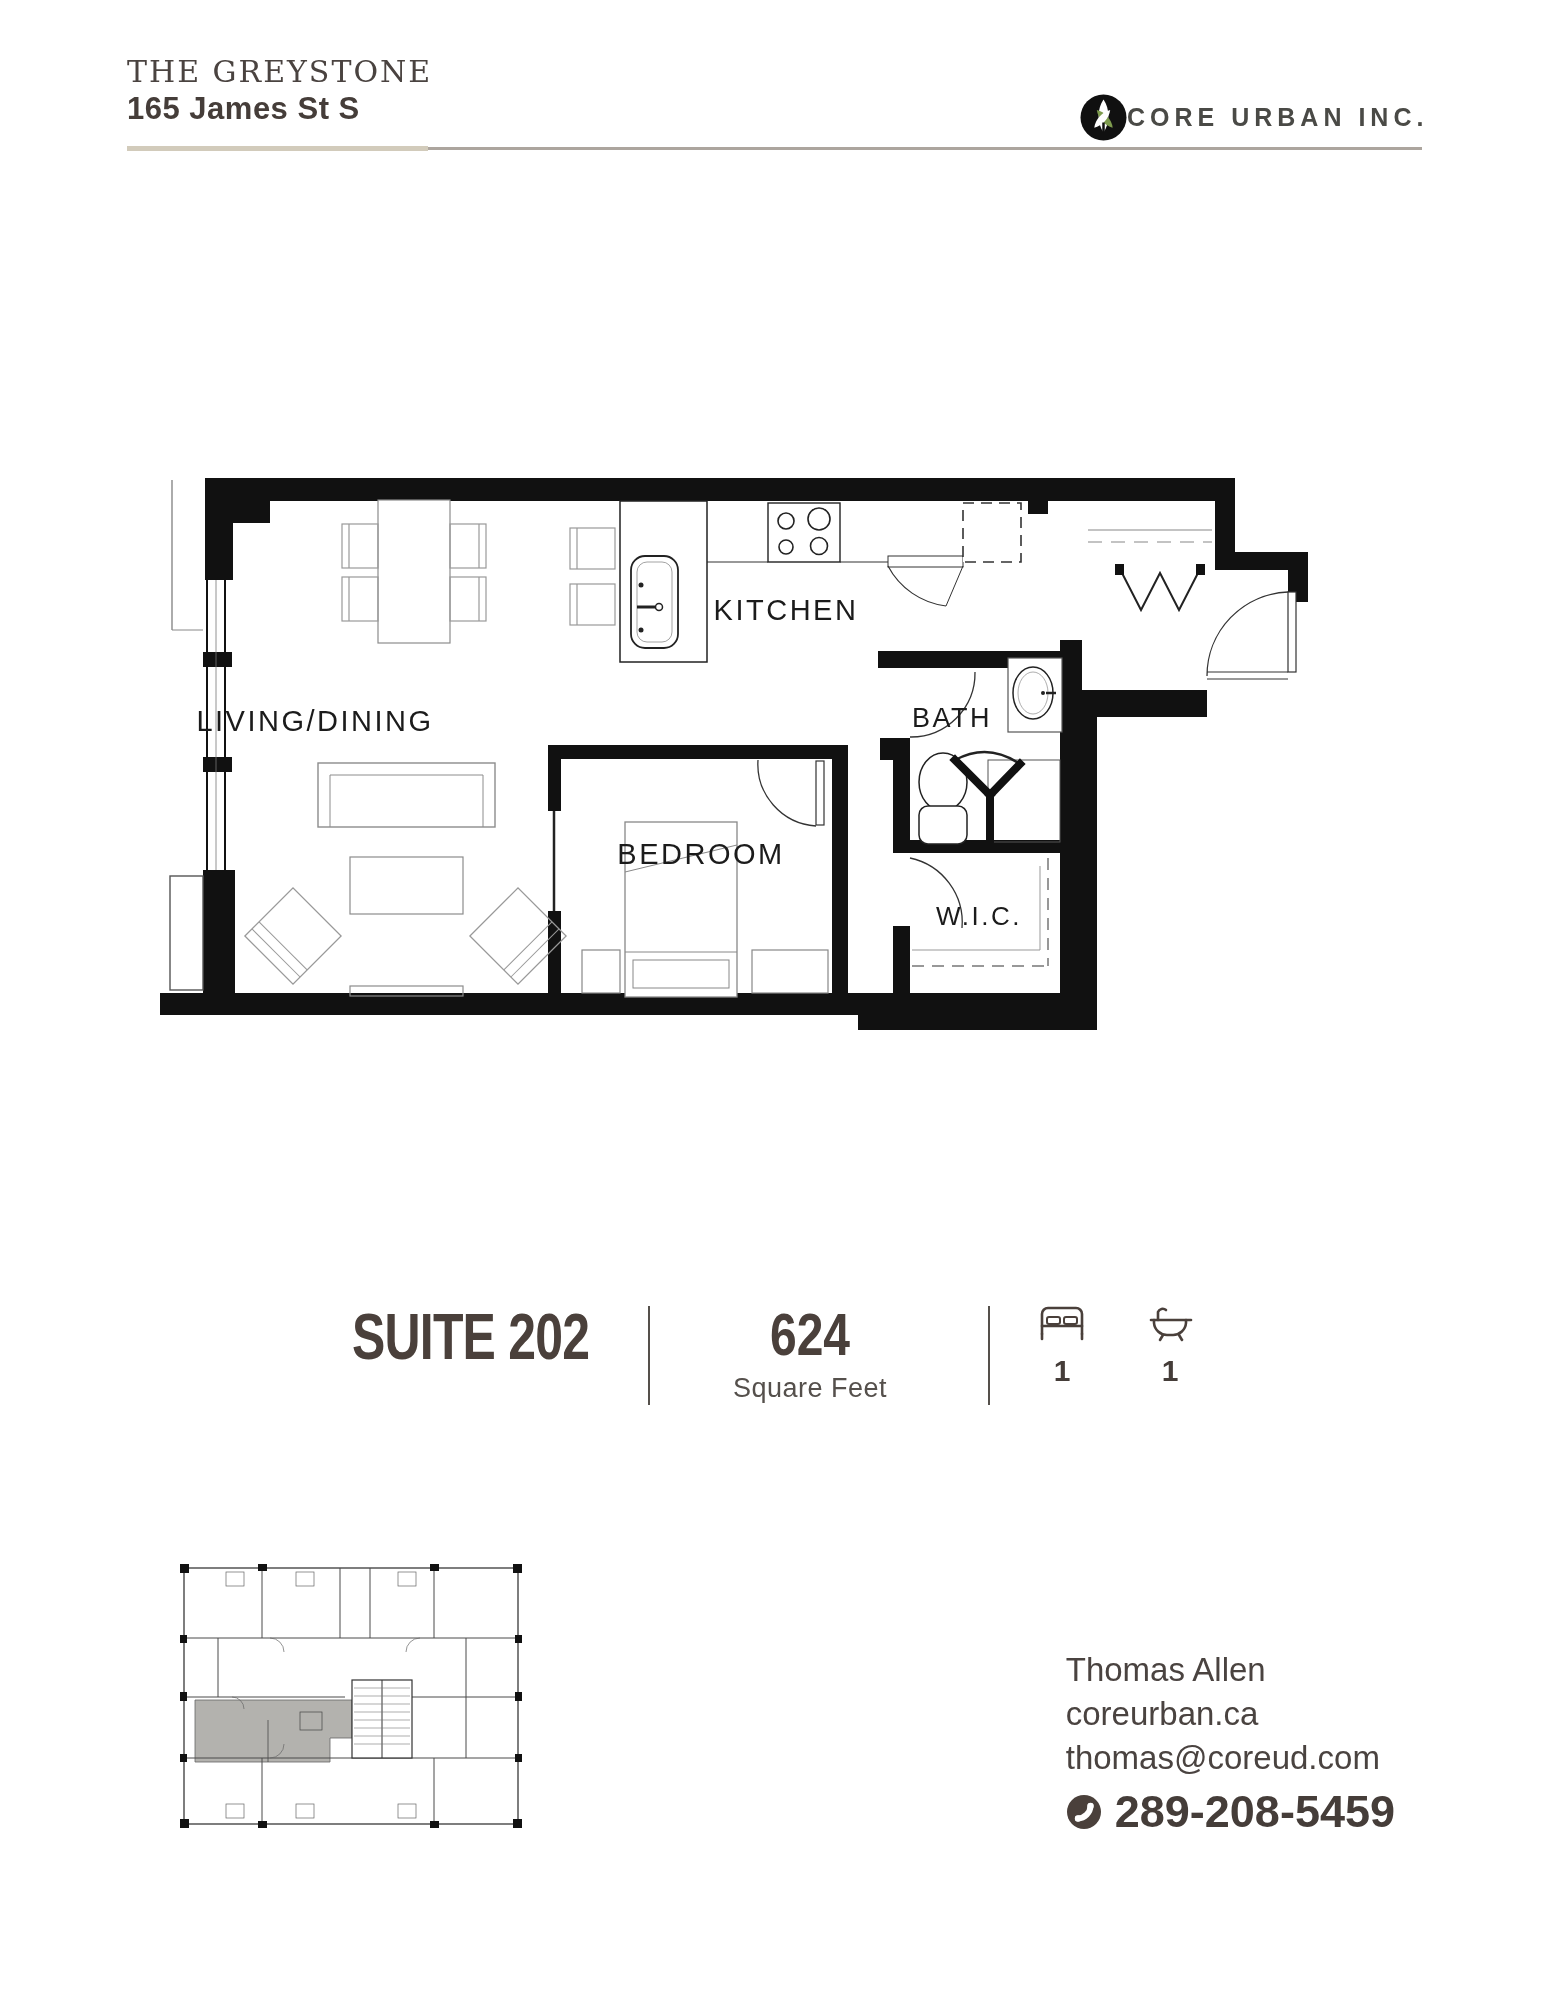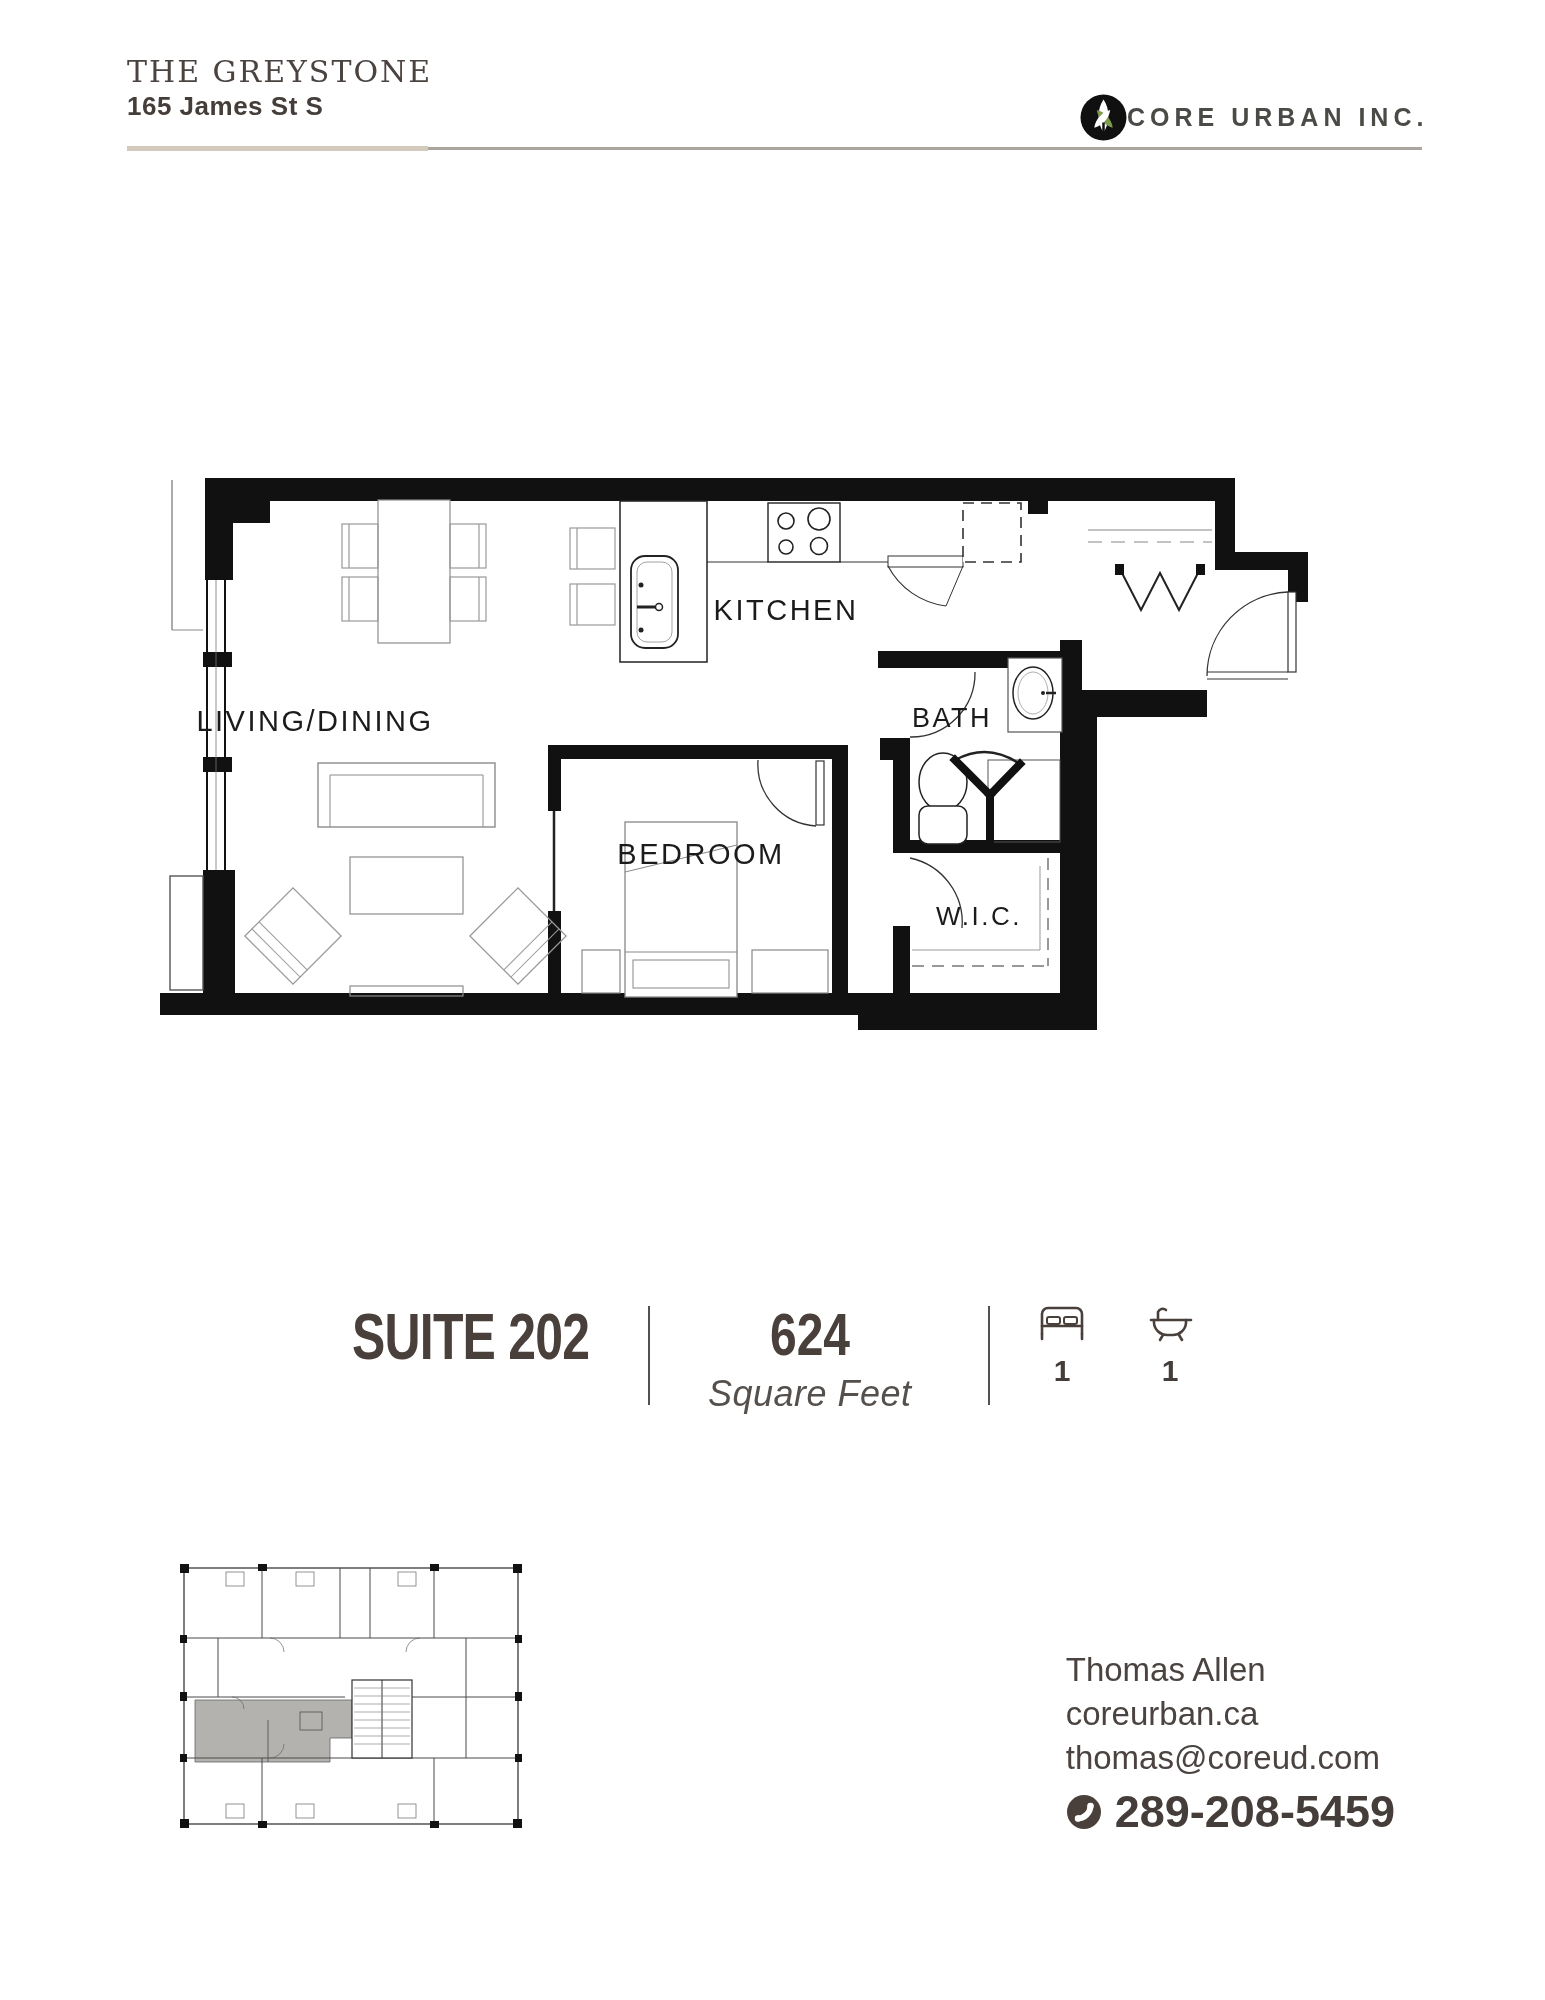--- a/index.html
+++ b/index.html
@@ -3,40 +3,40 @@
 <meta charset="utf-8">
 <style>
   * { margin:0; padding:0; box-sizing:border-box; }
   html,body { background:#ffffff; }
   .page { position:relative; width:1545px; height:2000px; background:#fff; overflow:hidden;
           font-family:"Liberation Sans", sans-serif; }
 
   
   .bldg-name { position:absolute; left:127px; top:54px; font-family:"DejaVu Serif", serif;
                font-size:30px; font-weight:500; letter-spacing:2px; color:#4a4340; }
-  .bldg-addr { position:absolute; left:127px; top:91px; font-size:26px; font-weight:bold;
+  .bldg-addr { position:absolute; left:127px; top:91px; font-size:31px; font-weight:bold;
                letter-spacing:0.5px; color:#453d39; }
   .rule-tan  { position:absolute; left:127px; top:146px; width:301px; height:5px; background:#d2cbbb; }
   .rule-gray { position:absolute; left:428px; top:147px; width:994px; height:3px; background:#aca59e; }
   .logo-wrap { position:absolute; left:1080px; top:94px; display:flex; align-items:center; }
   .logo-text { font-size:25px; font-weight:600; letter-spacing:5px; color:#4a4a46; white-space:nowrap; }
 
   
   .plan-svg { position:absolute; left:150px; top:460px; width:1170px; height:580px; }
   .plan-label { font-family:"Liberation Sans", sans-serif; fill:#1b1b1b; letter-spacing:2.5px; }
 
   
   .suite-title { position:absolute; left:352px; top:1300px; font-size:64px; font-weight:bold;
                  letter-spacing:-1px; color:#4a403b; transform:scaleX(0.78); transform-origin:left top; }
   .vdiv { position:absolute; top:1306px; width:2px; height:99px; background:#55504b; }
   .vdiv1 { left:648px; } .vdiv2 { left:988px; }
   .sqft-num { position:absolute; left:720px; top:1300px; width:180px; text-align:center;
               font-size:60px; font-weight:bold; color:#4a403b; transform:scaleX(0.8); }
-  .sqft-lbl { position:absolute; left:708px; top:1373px; width:204px; text-align:left;
-              font-size:36px; color:#55504c; letter-spacing:0.5px;font-style:italic; }
+  .sqft-lbl { position:absolute; left:708px; top:1373px; width:204px; text-align:center;
+              font-size:27px; color:#55504c; letter-spacing:0.5px; }
   .feat { position:absolute; top:1304px; width:100px; text-align:center; }
   .feat-bed { left:1012px; } .feat-bath { left:1120px; }
   .feat .count { display:block; margin-top:8px; font-size:30px; font-weight:bold; color:#453d39; }
 
   
   .keyplan-svg { position:absolute; left:160px; top:1540px; width:380px; height:300px; }
 
   
   .contact { position:absolute; right:150px; top:1648px; text-align:left; color:#4a4340; }
   .contact .line { font-size:33px; line-height:44px; }

